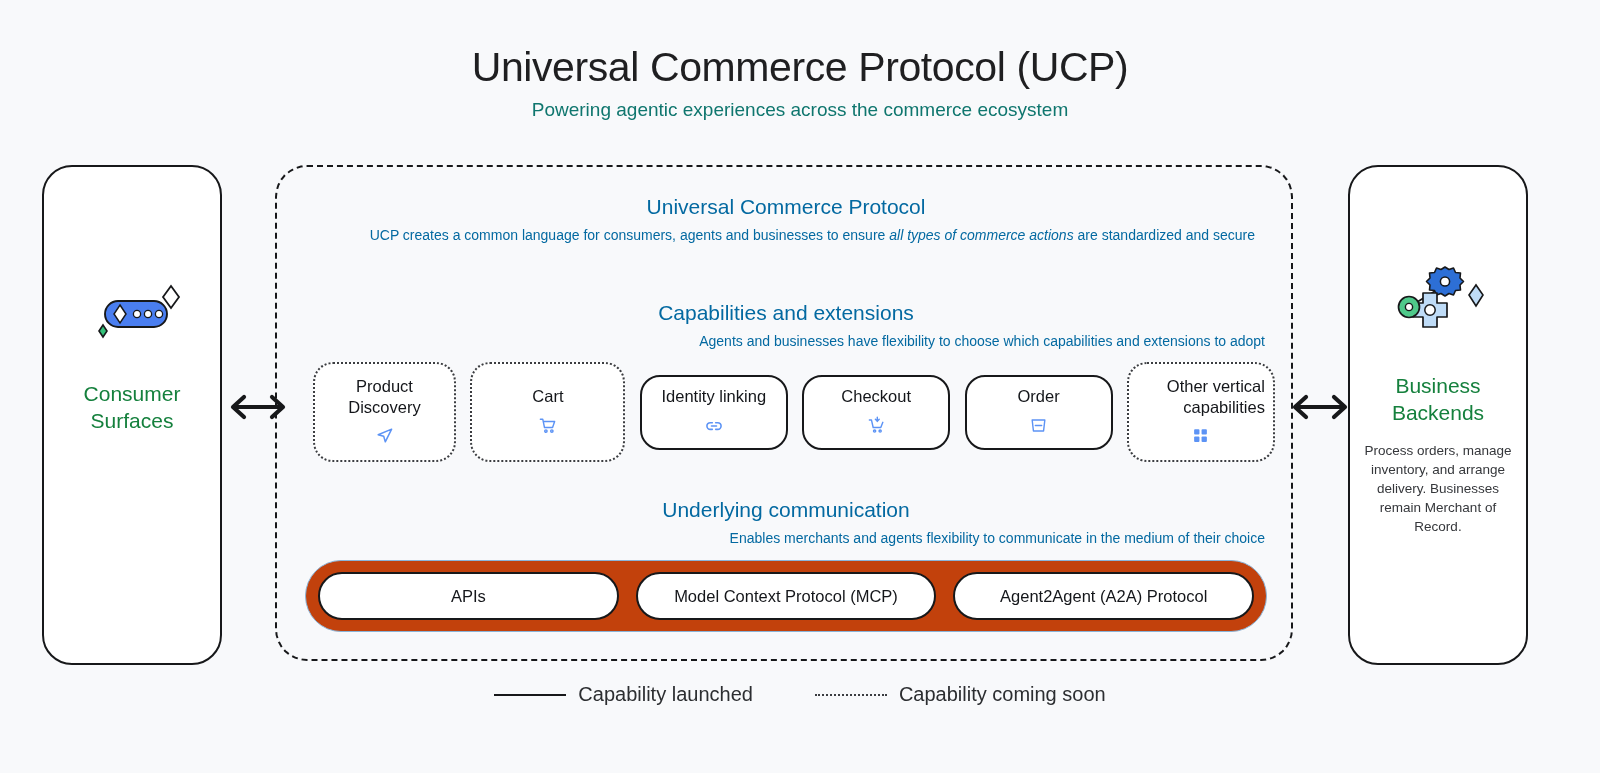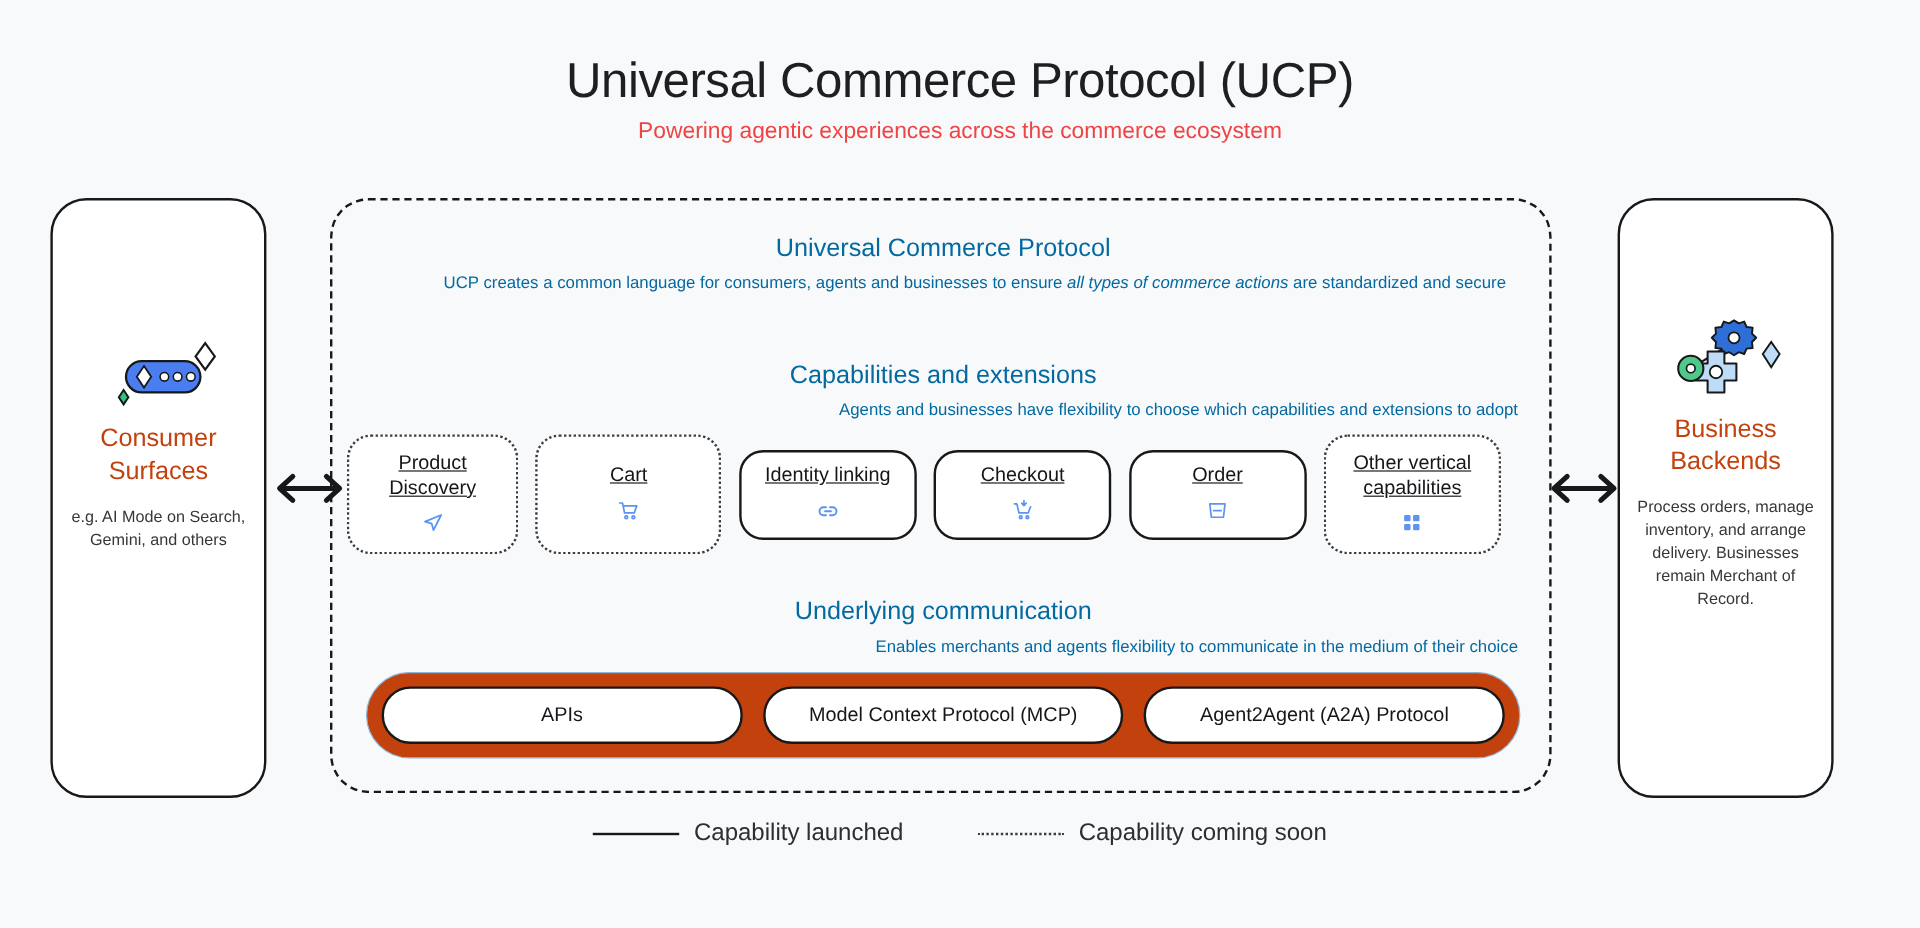--- a/index.html
+++ b/index.html
@@ -15,41 +15,41 @@
   
   .page-title {
     position: absolute; top: 44px; left: 0; width: 1600px;
     text-align: center;
     font-size: 41px; font-weight: 400; letter-spacing: -0.4px;
     color: #1f1f21;
   }
   .page-subtitle {
     position: absolute; top: 99px; left: 0; width: 1600px;
     text-align: center;
-    font-size: 19px; font-weight: 400; color: #ef4444;
+    font-size: 19px; font-weight: 400; color: #0f766e;
   }
 
   
   .side-panel {
     position: absolute;
     width: 180px; height: 500px;
     top: 165px;
     background: #ffffff;
     border: 2.2px solid #17181a;
     border-radius: 30px;
     display: flex; flex-direction: column;
     align-items: center;
   }
   .side-panel.left  { left: 42px; }
   .side-panel.right { left: 1348px; }
 
   .panel-icon { height: 70px; display: flex; align-items: flex-end; justify-content: center; }
   .panel-title {
     font-size: 21px; line-height: 1.28; font-weight: 400;
-    color: #c2410c; text-align: center; margin-top: 8px;
+    color: #15803d; text-align: center; margin-top: 36px;
     width: 140px;
   }
   .panel-desc {
     font-size: 13.5px; line-height: 1.42; color: #35373b;
     text-align: center; margin-top: 14px; width: 148px;
   }
   .side-panel.left .panel-icon  { margin-top: 108px; }
   .side-panel.right .panel-icon { margin-top: 100px; }
 
   
@@ -77,23 +77,23 @@
     margin-top: 7px;
   }
   .section-sub em { font-style: italic; }
 
   .block-protocol { position: absolute; left: 40px; top: 28px; width: 938px; }
   .block-capabilities { position: absolute; left: 30px; top: 134px; width: 958px; }
   .block-communication { position: absolute; left: 30px; top: 331px; width: 958px; }
 
   
   .cards-row {
-    position: absolute; left: 12px; top: 195px;
+    position: absolute; left: 36px; top: 195px;
     width: 962px; height: 100px;
-    display: flex; align-items: center; justify-content: space-between; text-decoration: underline;
+    display: flex; align-items: center; justify-content: space-between;
   }
   .cap-card {
     background: #ffffff;
     border-radius: 20px;
     display: flex; flex-direction: column;
     align-items: center; justify-content: center;
     text-align: center;
     padding: 6px 8px 8px;
   }
   .cap-card.launched {
@@ -107,21 +107,21 @@
   .cap-label {
     font-size: 16.5px; line-height: 1.22; color: #14161a; font-weight: 400;
   }
   .cap-icon { margin-top: 9px; height: 20px; display: flex; align-items: center; justify-content: center; }
 
   .w-pd   { width: 143px; }
   .w-cart { width: 155px; }
   .w-idl  { width: 148px; }
   .w-chk  { width: 148px; }
   .w-ord  { width: 148px; }
-  .w-oth  { width: 148px; }
+  .w-oth  { width: 148px; text-align: right; }
 
   
   .comm-strip {
     position: absolute; left: 28px; top: 393px;
     width: 962px; height: 72px;
     background: #c2410c;
     border: 1.4px solid #8ab4d8;
     border-radius: 36px;
     display: flex; align-items: center; justify-content: space-between;
     padding: 0 12px;
@@ -169,21 +169,20 @@
         <path d="M22 48 L26 42 L30 48 L26 54 Z" fill="#34c27a" stroke="#17181a" stroke-width="1.6"></path>
         <path d="M86 14 L94 3 L102 14 L94 25 Z" fill="#ffffff" stroke="#17181a" stroke-width="1.8"></path>
         <rect x="28" y="18" width="62" height="26" rx="13" fill="#4a7ef0" stroke="#17181a" stroke-width="1.9"></rect>
         <path d="M43 22 L49 31 L43 40 L37 31 Z" fill="#ffffff" stroke="#17181a" stroke-width="1.5"></path>
         <circle cx="60" cy="31" r="3.6" fill="#ffffff" stroke="#17181a" stroke-width="1.3"></circle>
         <circle cx="71" cy="31" r="3.6" fill="#ffffff" stroke="#17181a" stroke-width="1.3"></circle>
         <circle cx="82" cy="31" r="3.6" fill="#ffffff" stroke="#17181a" stroke-width="1.3"></circle>
       </svg>
     </div>
     <div class="panel-title">Consumer Surfaces</div>
-    <div class="panel-desc">e.g. AI Mode on Search, Gemini, and others</div>
   </div>
 
   <div class="arrow left-arrow">
     <svg width="60" height="34" viewBox="0 0 60 34">
       <g stroke="#17181a" stroke-width="4.2" fill="none" stroke-linecap="round" stroke-linejoin="round">
         <line x1="8" y1="17" x2="52" y2="17"></line>
         <polyline points="16,7 5,17 16,27"></polyline>
         <polyline points="44,7 55,17 44,27"></polyline>
       </g>
     </svg>

